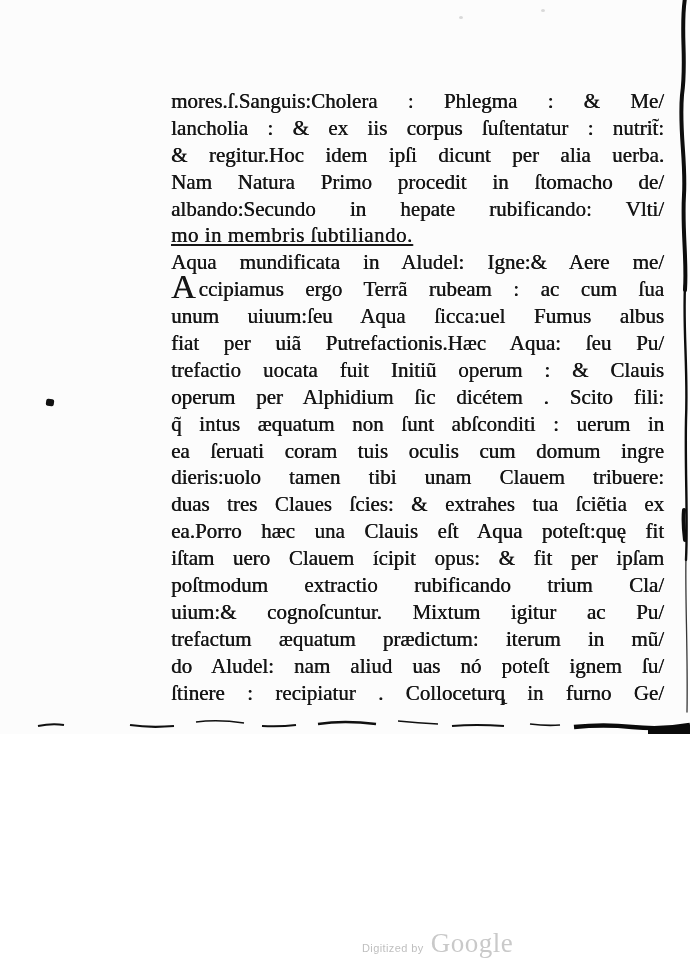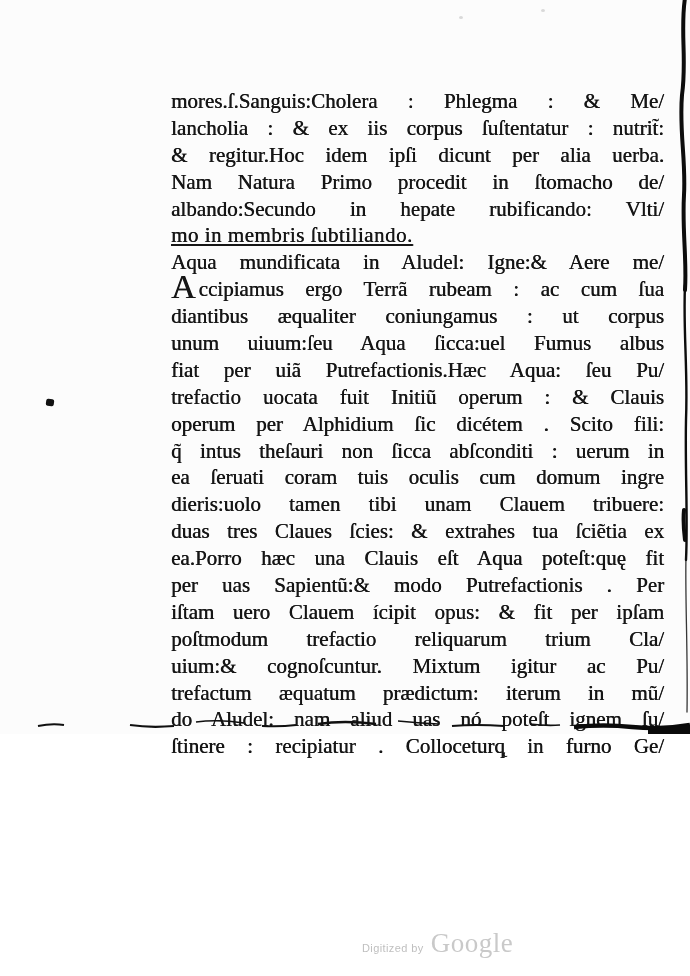--- a/index.html
+++ b/index.html
@@ -69,33 +69,31 @@
 
     <div class="line">mores.ſ.Sanguis:Cholera : Phlegma : &amp; Me/</div>
     <div class="line">lancholia : &amp; ex iis corpus ſuſtentatur : nutrit̃:</div>
     <div class="line">&amp; regitur.Hoc idem ipſi dicunt per alia uerba.</div>
     <div class="line">Nam Natura Primo procedit in ſtomacho de/</div>
     <div class="line">albando:Secundo in hepate rubificando: Vlti/</div>
     <div class="line short">mo in membris ſubtiliando.</div>
 
     <div class="line">Aqua mundificata in Aludel: Igne:&amp; Aere me/</div>
     <div class="line"><span class="initcap">A</span><span>ccipiamus ergo Terrã rubeam : ac cum ſua</span></div>
-    <div class="line">diantibus æqualiter coniungamus : ut corpus</div>
     <div class="line">unum uiuum:ſeu Aqua ſicca:uel Fumus albus</div>
     <div class="line">fiat per uiã Putrefactionis.Hæc Aqua: ſeu Pu/</div>
     <div class="line">trefactio uocata fuit Initiũ operum : &amp; Clauis</div>
     <div class="line">operum per Alphidium ſic dicétem . Scito fili:</div>
-    <div class="line">q̃ intus theſauri non ſicca abſconditi : uerum in</div>
+    <div class="line">q̃ intus æquatum non ſunt abſconditi : uerum in</div>
     <div class="line">ea ſeruati coram tuis oculis cum domum ingre</div>
     <div class="line">dieris:uolo tamen tibi unam Clauem tribuere:</div>
     <div class="line">duas tres Claues ſcies: &amp; extrahes tua ſciẽtia ex</div>
     <div class="line">ea.Porro hæc una Clauis eſt Aqua poteſt:quę fit</div>
-    <div class="line">per uas Sapientũ:&amp; modo Putrefactionis . Per</div>
     <div class="line">iſtam uero Clauem ícipit opus: &amp; fit per ipſam</div>
-    <div class="line">poſtmodum trefactio reliquarum trium Cla/</div>
+    <div class="line">poſtmodum extractio rubificando trium Cla/</div>
     <div class="line">uium:&amp; cognoſcuntur. Mixtum igitur ac Pu/</div>
     <div class="line">trefactum æquatum prædictum: iterum in mũ/</div>
     <div class="line">do Aludel: nam aliud uas nó poteſt ignem ſu/</div>
     <div class="line">ſtinere : recipiatur . Colloceturq̨ in furno Ge/</div>
   </div>
 
   <div id="ink-speck" class="artifact"></div>
   <div class="faint-speck artifact" style="left:541px;top:9px;"></div>
   <div class="faint-speck artifact" style="left:459px;top:16px;"></div>
 

